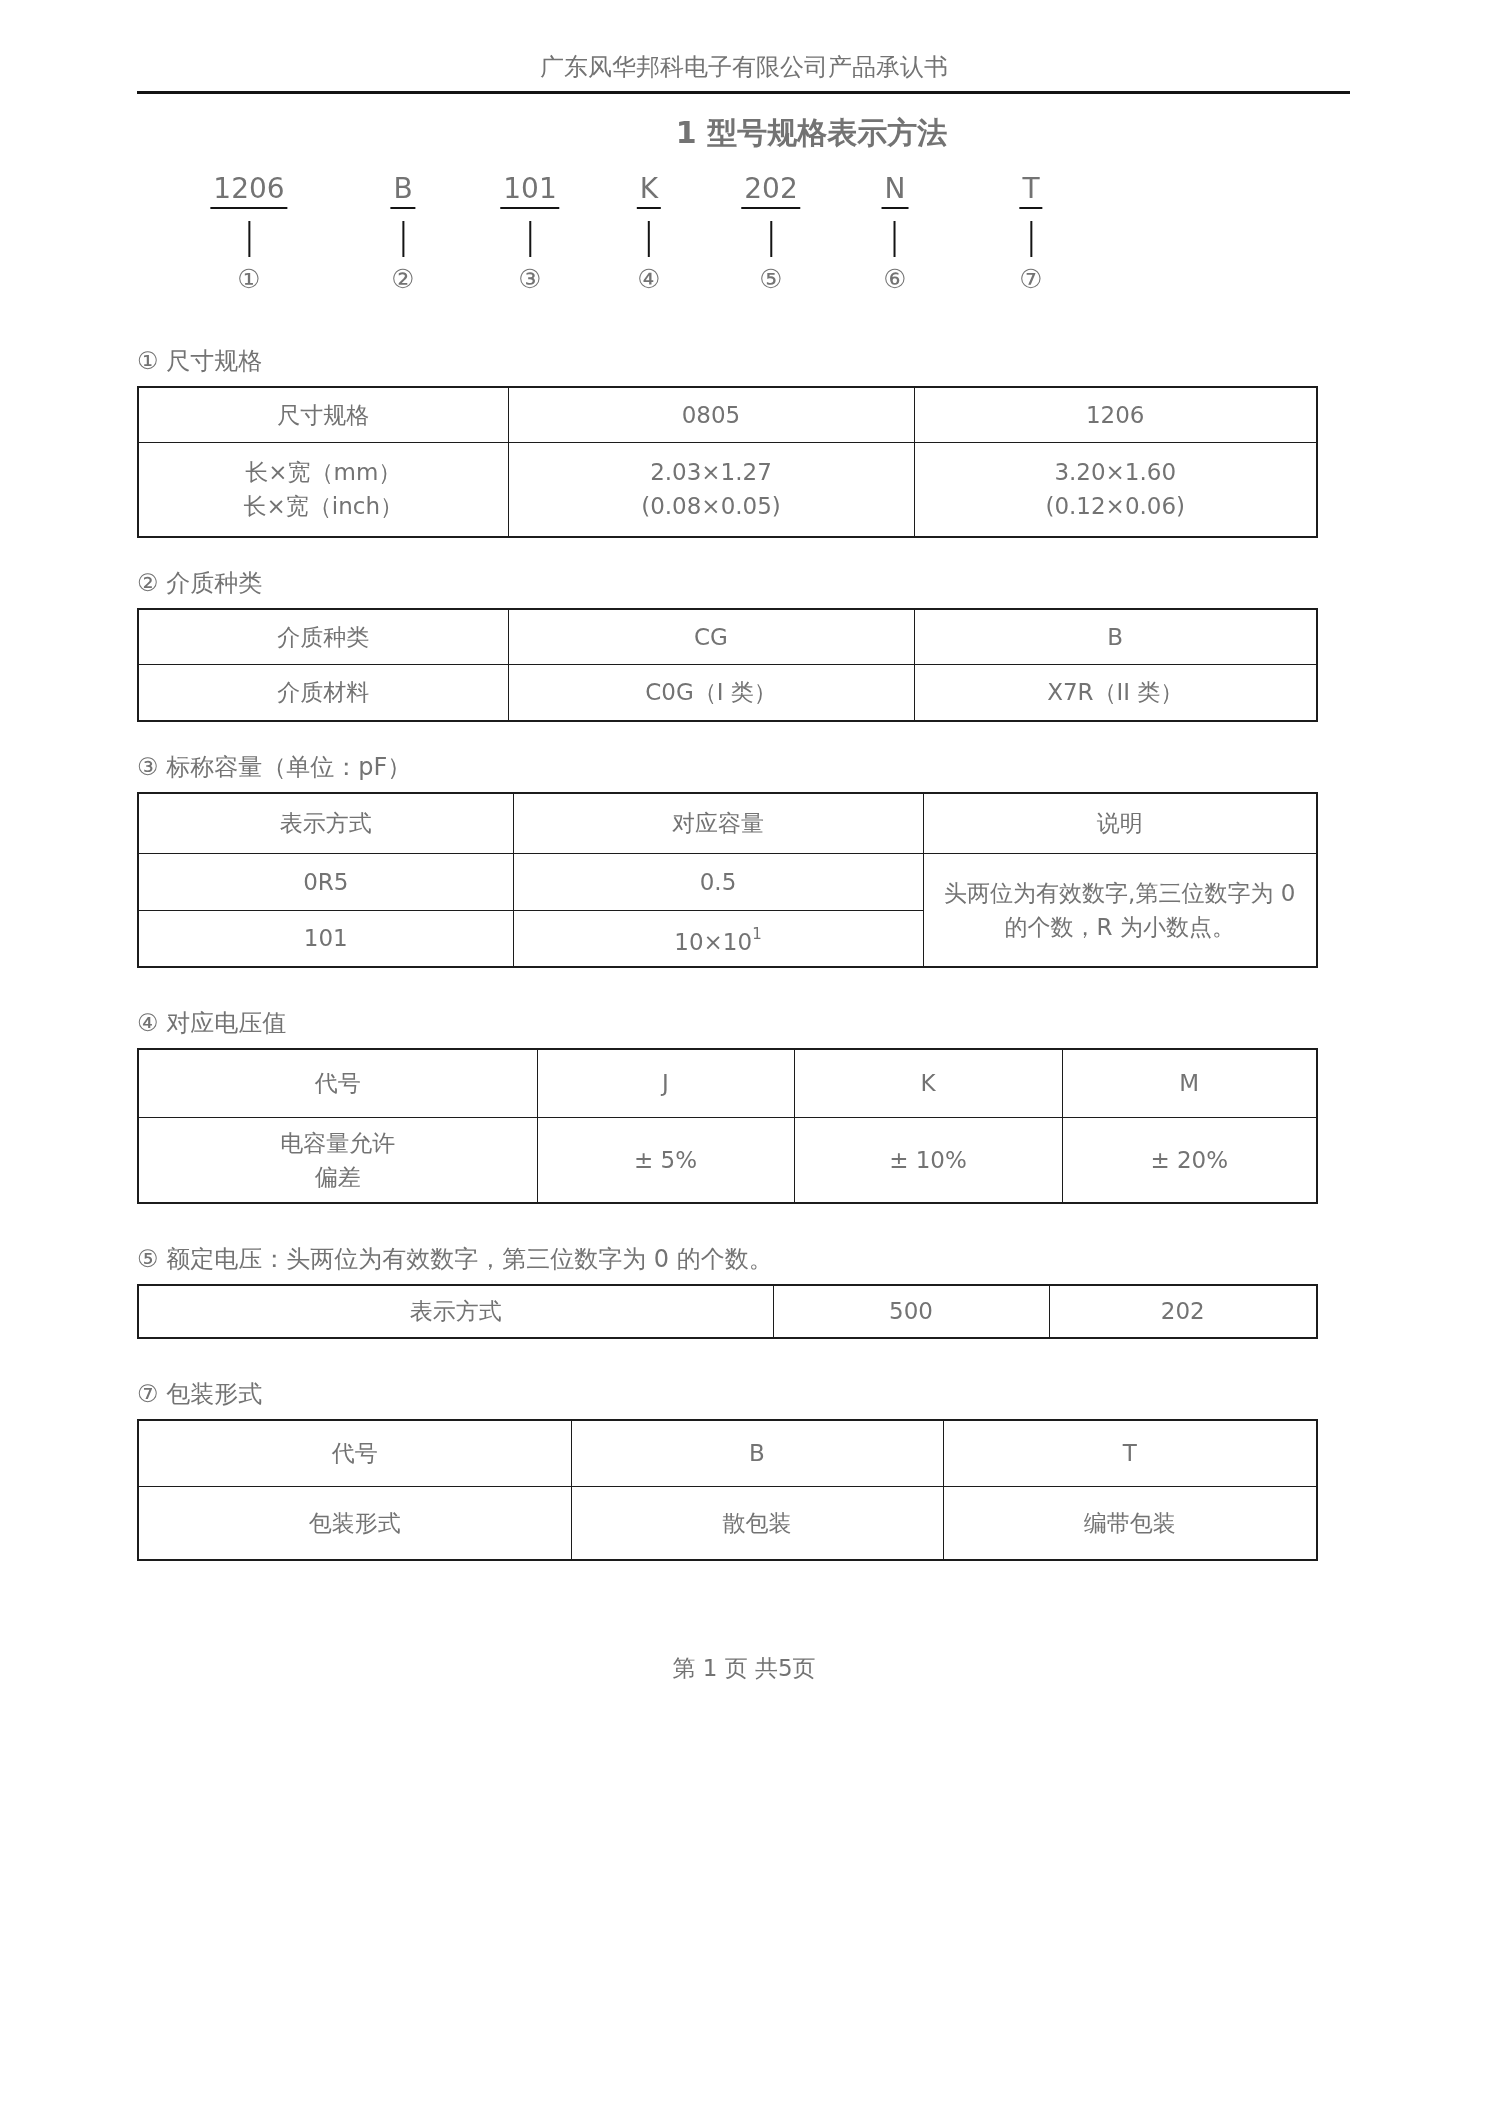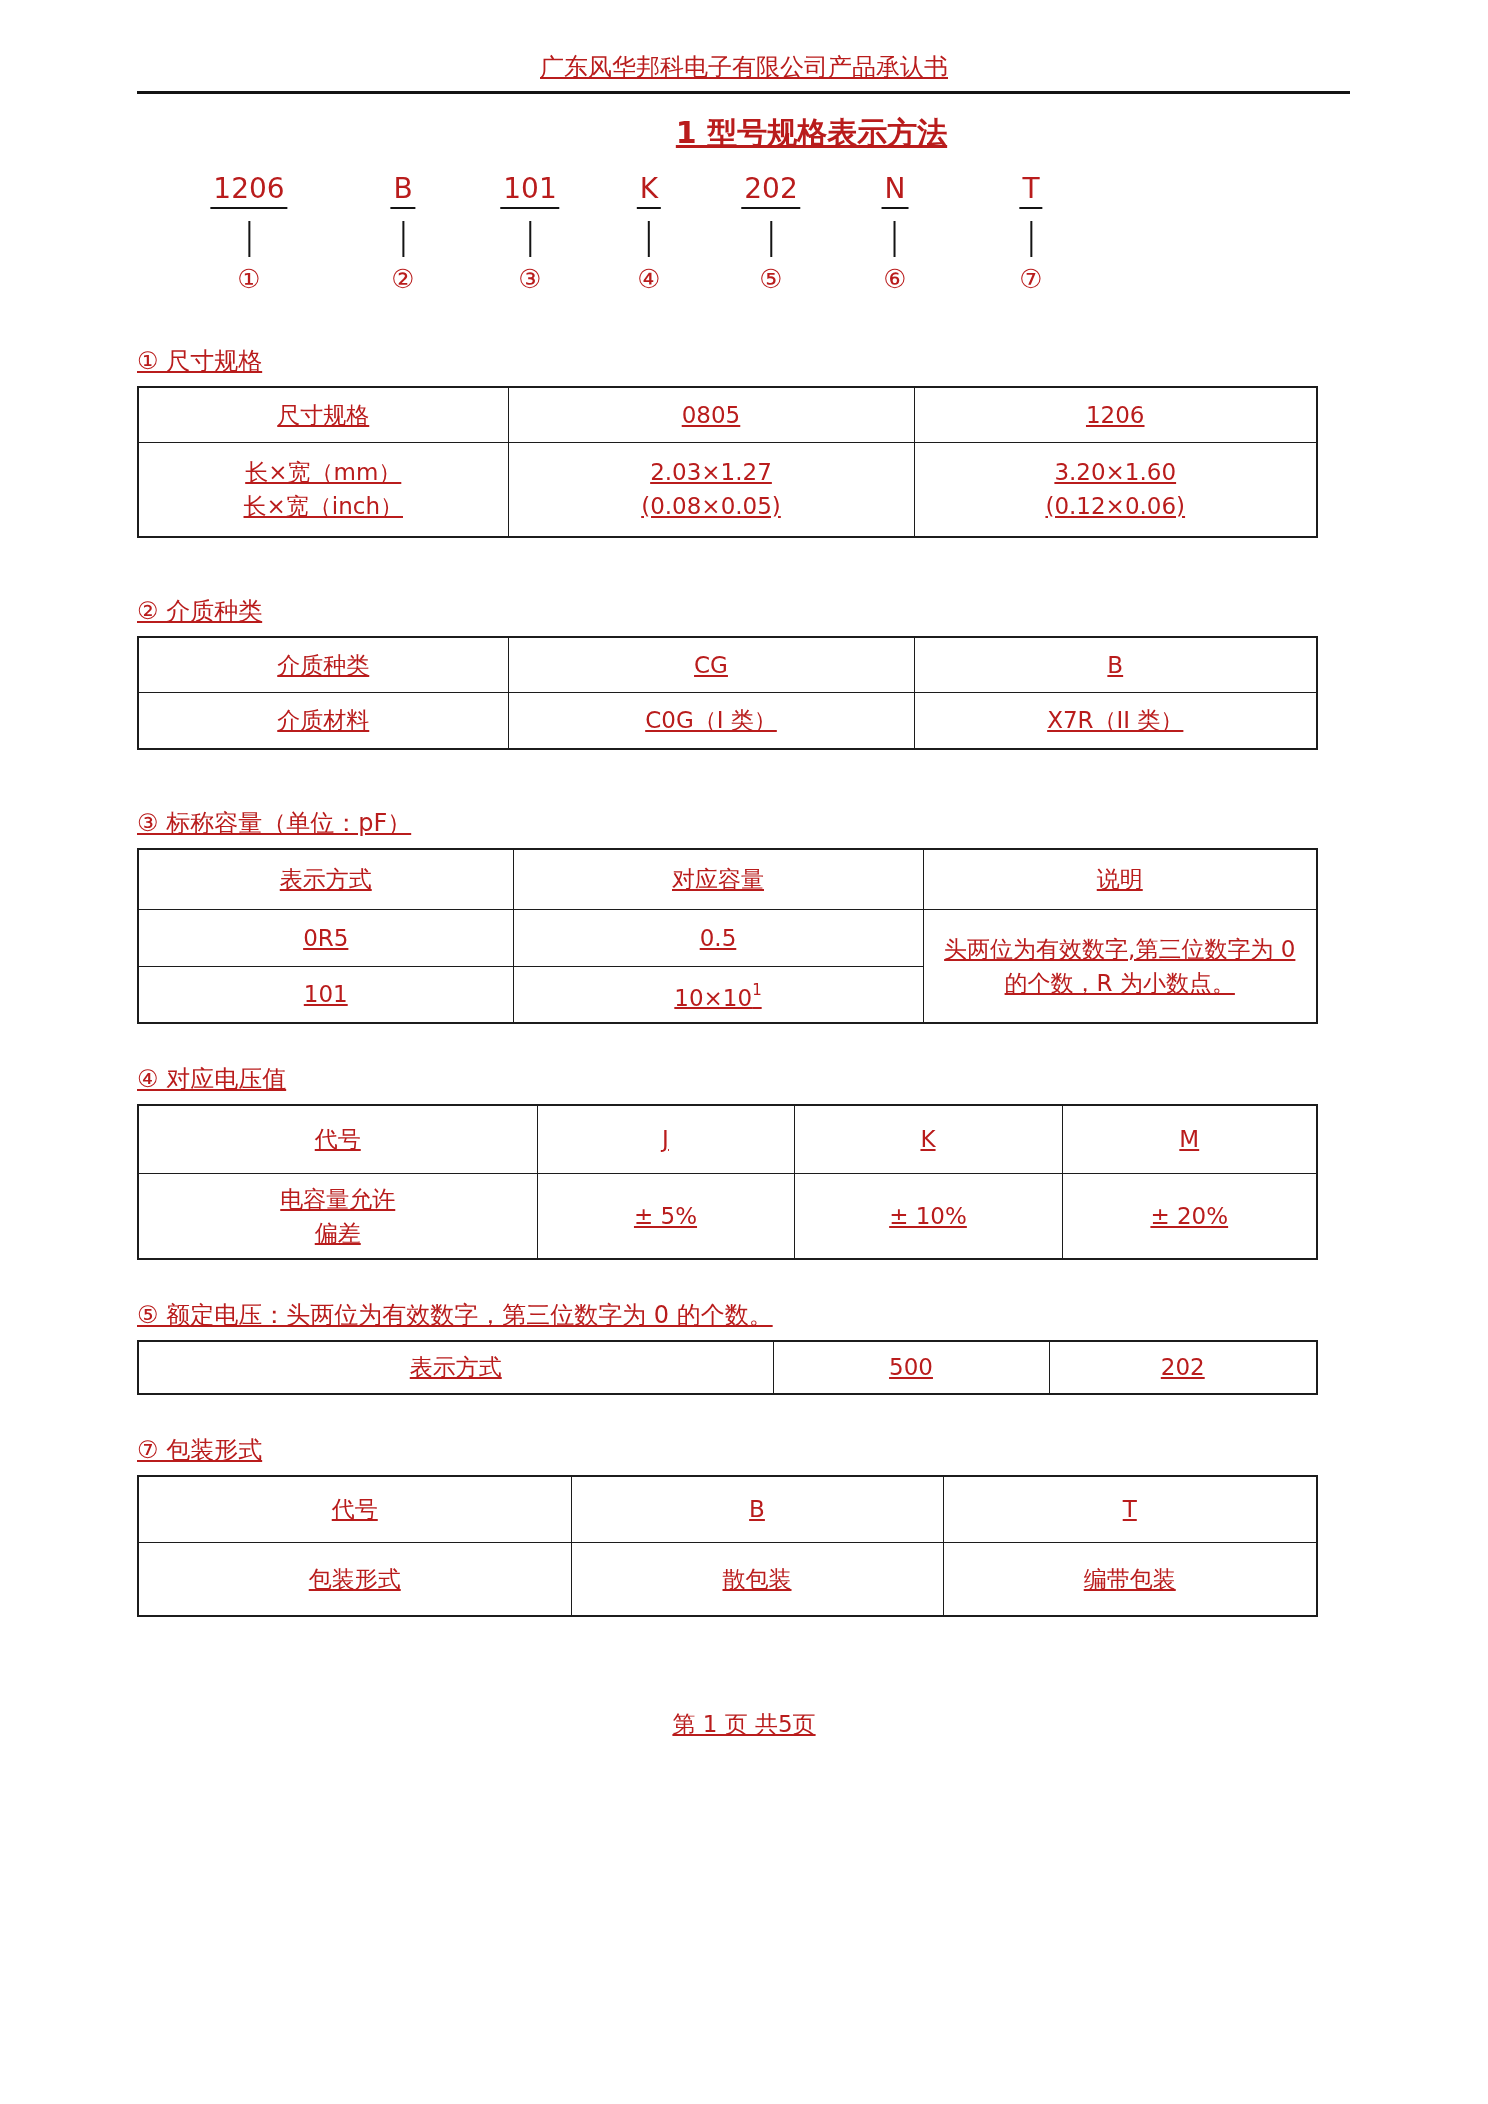--- a/index.html
+++ b/index.html
@@ -1,37 +1,36 @@
 <!DOCTYPE html>
 <html><head>
 <meta charset="utf-8">
 <style>
   html,body{margin:0;padding:0;background:#ffffff;}
   .page{
     position:relative;width:1488px;height:1827px;background:#ffffff;
-    font-family:"DejaVu Sans","Liberation Sans",sans-serif;color:#b91c1c;
+    font-family:"DejaVu Sans","Liberation Sans",sans-serif;color:#737373;
     overflow:hidden;
-    text-decoration:underline;
   }
   
   .hdr-title{margin-top:52px;text-align:center;font-size:24px;line-height:30px;}
   .hdr-rule{margin:9px 0 0 137px;width:1213px;border-top:3px solid #141414;}
   
   .doc-title{margin:20px 0 0 135px;font-size:30px;font-weight:bold;line-height:38px;text-align:center;}
   
   .model-row{position:relative;height:128px;margin-top:20px;}
   .model-part{position:absolute;top:0;transform:translateX(-50%);
     display:flex;flex-direction:column;align-items:center;}
   .mv{font-size:28px;line-height:34px;border-bottom:2.5px solid #141414;padding:0 3px 1px 3px;}
   .mbar{width:2px;height:36px;background:#141414;margin-top:12px;}
   .mi{font-size:26px;line-height:30px;margin-top:7px;}
   
   .section{margin-left:137px;width:1181px;}
   .sec-head{font-size:24px;line-height:30px;}
-  .mt46{margin-top:46px;} .mt42{margin-top:58px;} .mt40{margin-top:40px;}
+  .mt46{margin-top:46px;} .mt42{margin-top:30px;} .mt40{margin-top:40px;}
   table.t{border-collapse:collapse;table-layout:fixed;margin-top:10px;width:1181px;
     border:2.5px solid #1c1c1c;}
   table.t td{border:1.5px solid #1c1c1c;text-align:center;vertical-align:middle;
     font-size:23px;padding:8px;line-height:34px;}
   td.note{text-align:left;padding:0 14px;line-height:37px;}
   sup.sp{font-size:15px;position:relative;top:-2px;}
   
   .footer{margin-top:92px;text-align:center;font-size:23px;line-height:30px;}
 </style>
 </head>

